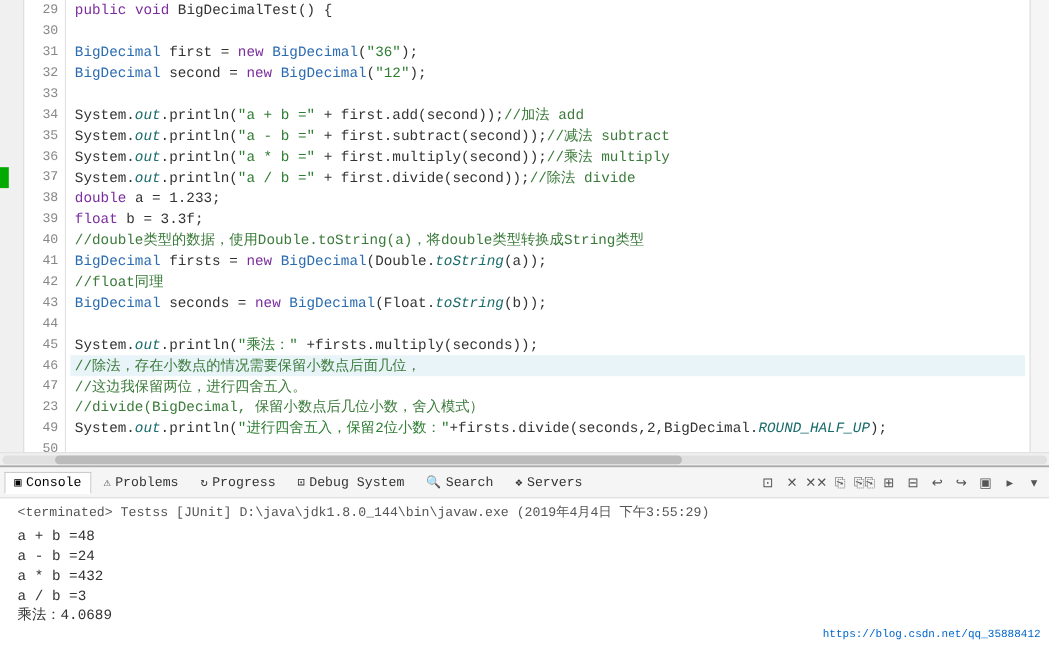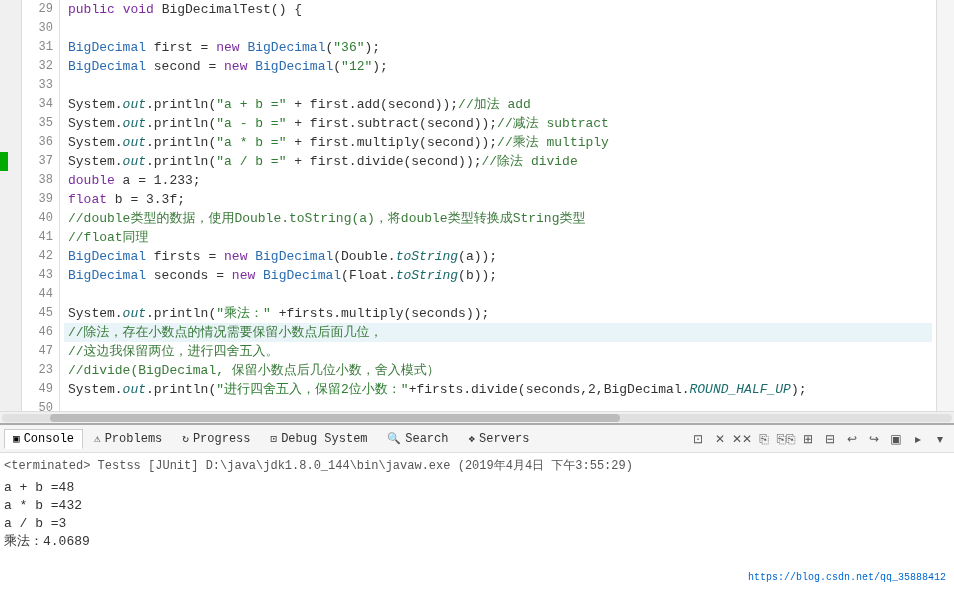--- a/index.html
+++ b/index.html
@@ -186,21 +186,21 @@
       font-size: 12px;
       color: #555;
       cursor: pointer;
       border: none;
       background: transparent;
       padding: 0;
     }
 
     .console-output {
       flex: 1;
-      padding: 4px 4px;
+      padding: 4px 16px;
       font-size: 13px;
       line-height: 18px;
       color: #333;
       overflow: hidden;
       position: relative;
     }
 
     .terminated-line {
       color: #555;
       font-size: 12px;
@@ -262,22 +262,22 @@
       <div class="code-line"><span class="plain">        </span><span class="cls">BigDecimal</span><span class="plain"> first = </span><span class="kw">new</span><span class="plain"> </span><span class="cls">BigDecimal</span><span class="plain">(</span><span class="str">"36"</span><span class="plain">);</span></div>
       <div class="code-line"><span class="plain">        </span><span class="cls">BigDecimal</span><span class="plain"> second = </span><span class="kw">new</span><span class="plain"> </span><span class="cls">BigDecimal</span><span class="plain">(</span><span class="str">"12"</span><span class="plain">);</span></div>
       <div class="code-line">&nbsp;</div>
       <div class="code-line"><span class="plain">        System.</span><span class="italic-method">out</span><span class="plain">.println(</span><span class="str">"a + b ="</span><span class="plain"> + first.add(second));</span><span class="comment">//加法 add</span></div>
       <div class="code-line"><span class="plain">        System.</span><span class="italic-method">out</span><span class="plain">.println(</span><span class="str">"a - b ="</span><span class="plain"> + first.subtract(second));</span><span class="comment">//减法 subtract</span></div>
       <div class="code-line"><span class="plain">        System.</span><span class="italic-method">out</span><span class="plain">.println(</span><span class="str">"a * b ="</span><span class="plain"> + first.multiply(second));</span><span class="comment">//乘法 multiply</span></div>
       <div class="code-line"><span class="plain">        System.</span><span class="italic-method">out</span><span class="plain">.println(</span><span class="str">"a / b ="</span><span class="plain"> + first.divide(second));</span><span class="comment">//除法 divide</span></div>
       <div class="code-line"><span class="plain">        </span><span class="kw-type">double</span><span class="plain"> a = 1.233;</span></div>
       <div class="code-line"><span class="plain">        </span><span class="kw-type">float</span><span class="plain"> b = 3.3f;</span></div>
       <div class="code-line"><span class="plain">        </span><span class="comment">//double类型的数据，使用Double.toString(a)，将double类型转换成String类型</span></div>
+      <div class="code-line"><span class="plain">        </span><span class="cls">BigDecimal</span><span class="plain"> firsts = </span><span class="kw">new</span><span class="plain"> </span><span class="cls">BigDecimal</span><span class="plain">(Double.</span><span class="italic-method">toString</span><span class="plain">(a));</span></div>
       <div class="code-line"><span class="plain">        </span><span class="comment">//float同理</span></div>
-      <div class="code-line"><span class="plain">        </span><span class="cls">BigDecimal</span><span class="plain"> firsts = </span><span class="kw">new</span><span class="plain"> </span><span class="cls">BigDecimal</span><span class="plain">(Double.</span><span class="italic-method">toString</span><span class="plain">(a));</span></div>
       <div class="code-line"><span class="plain">        </span><span class="cls">BigDecimal</span><span class="plain"> seconds = </span><span class="kw">new</span><span class="plain"> </span><span class="cls">BigDecimal</span><span class="plain">(Float.</span><span class="italic-method">toString</span><span class="plain">(b));</span></div>
       <div class="code-line">&nbsp;</div>
       <div class="code-line"><span class="plain">        System.</span><span class="italic-method">out</span><span class="plain">.println(</span><span class="str">"乘法："</span><span class="plain"> +firsts.multiply(seconds));</span></div>
       <div class="code-line highlighted"><span class="plain">        </span><span class="comment">//除法，存在小数点的情况需要保留小数点后面几位，</span></div>
       <div class="code-line"><span class="plain">        </span><span class="comment">//这边我保留两位，进行四舍五入。</span></div>
       <div class="code-line"><span class="plain">        </span><span class="comment">//divide(BigDecimal, 保留小数点后几位小数，舍入模式）</span></div>
       <div class="code-line"><span class="plain">        System.</span><span class="italic-method">out</span><span class="plain">.println(</span><span class="str">"进行四舍五入，保留2位小数："</span><span class="plain">+firsts.divide(seconds,2,BigDecimal.</span><span class="italic-method">ROUND_HALF_UP</span><span class="plain">);</span></div>
       <div class="code-line">&nbsp;</div>
     </div>
 
@@ -328,19 +328,20 @@
         <button class="toolbar-btn">↪</button>
         <button class="toolbar-btn">▣</button>
         <button class="toolbar-btn">▸</button>
         <button class="toolbar-btn">▾</button>
       </div>
     </div>
   <div class="console-output">
     <div class="terminated-line" id="terminated-text">&lt;terminated&gt; Testss [JUnit] D:\java\jdk1.8.0_144\bin\javaw.exe (2019年4月4日 下午3:55:29)</div>
     <div id="output-lines">
         <div class="output-line">a + b =48</div>
+        <div class="output-line">a - b =24</div>
         <div class="output-line">a * b =432</div>
         <div class="output-line">a / b =3</div>
         <div class="output-line">乘法：4.0689</div>
       </div>
     <a class="bottom-link" href="#" id="bottom-link">https://blog.csdn.net/qq_35888412</a>
   </div>
 </div>
 
 </body></html>

